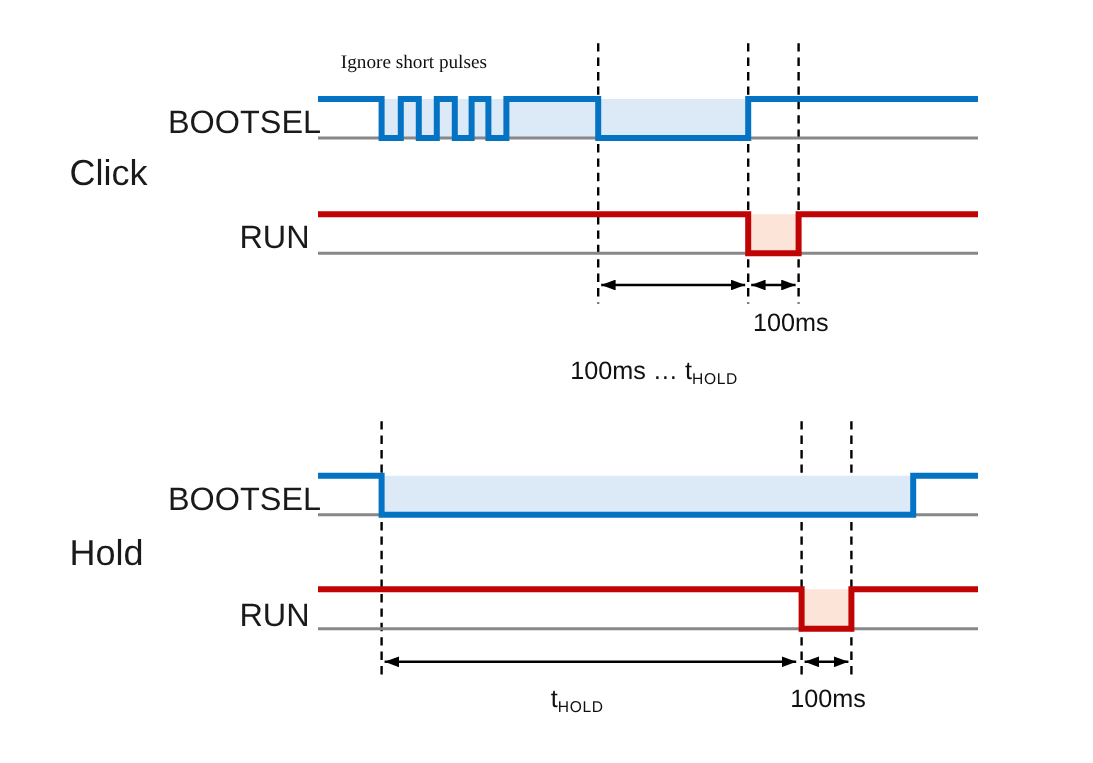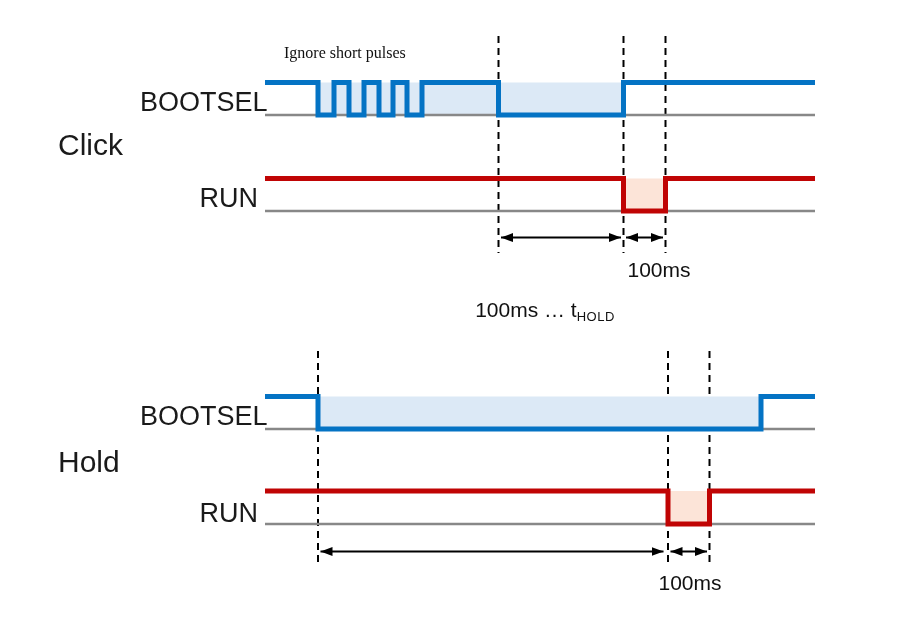--- a/index.html
+++ b/index.html
@@ -99,16 +99,19 @@
   </div>
 
   <div class="lbl meas" style="left:599px;top:257px;width:120px;">100ms</div>
 
   <div class="lbl sig-label" style="top:400px;">BOOTSEL</div>
 
   <div class="lbl section-title" style="top:444px;">Hold</div>
 
   <div class="lbl sig-label" style="top:497px;">RUN</div>
 
+  <div class="lbl meas" style="left:421px;top:570px;width:120px;">
+    <span>t</span><span class="subsc">HOLD</span>
+  </div>
 
   <div class="lbl meas" style="left:630px;top:570px;width:120px;">100ms</div>
 
 </div>
 
 </body></html>

